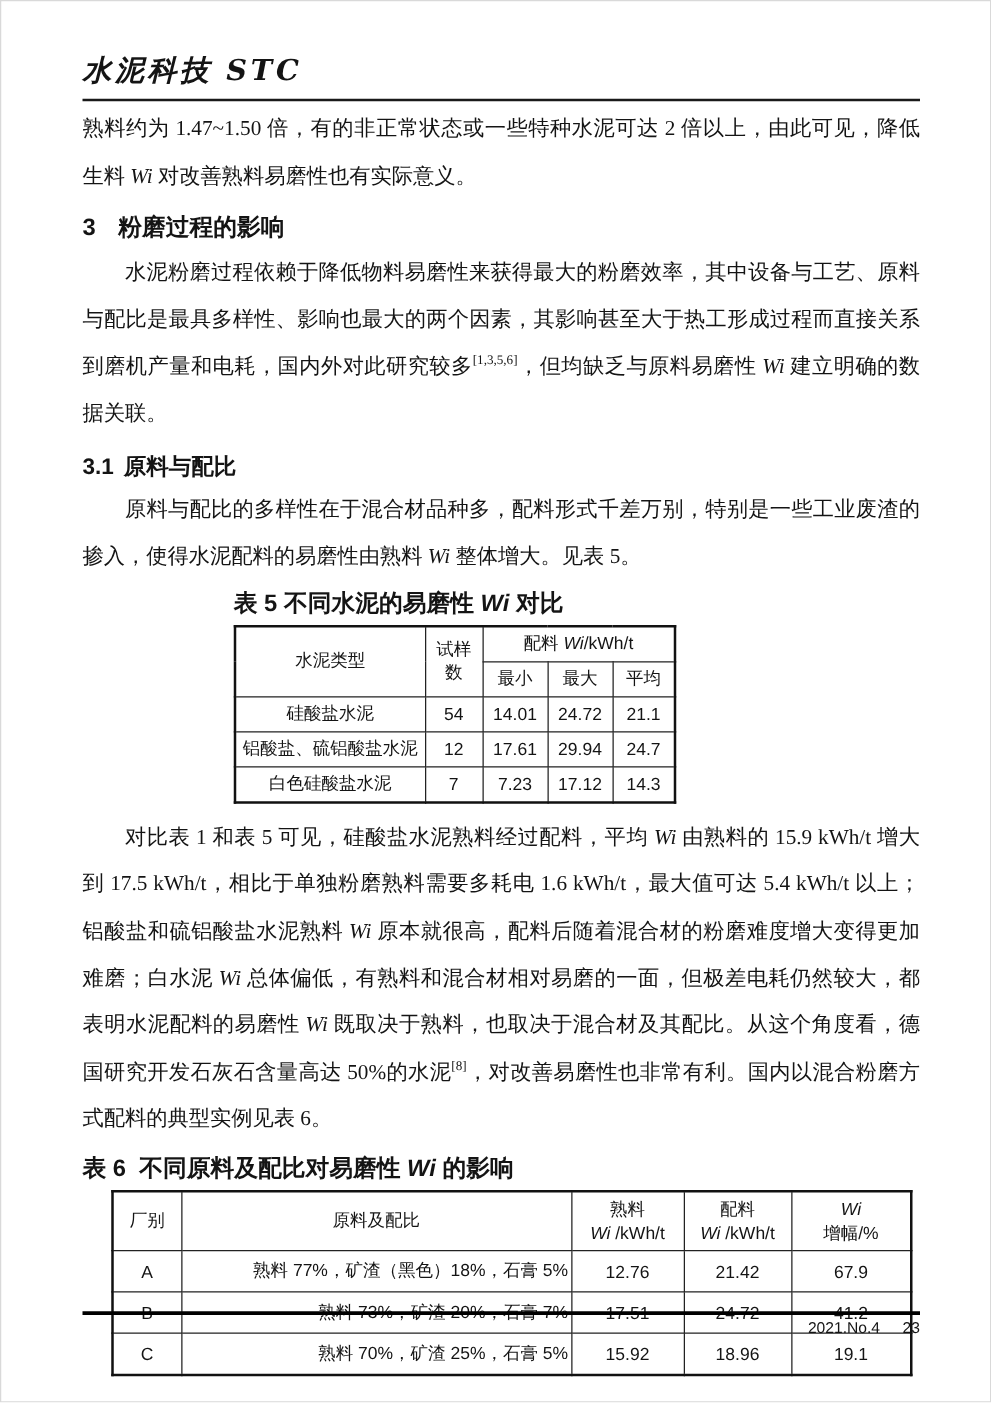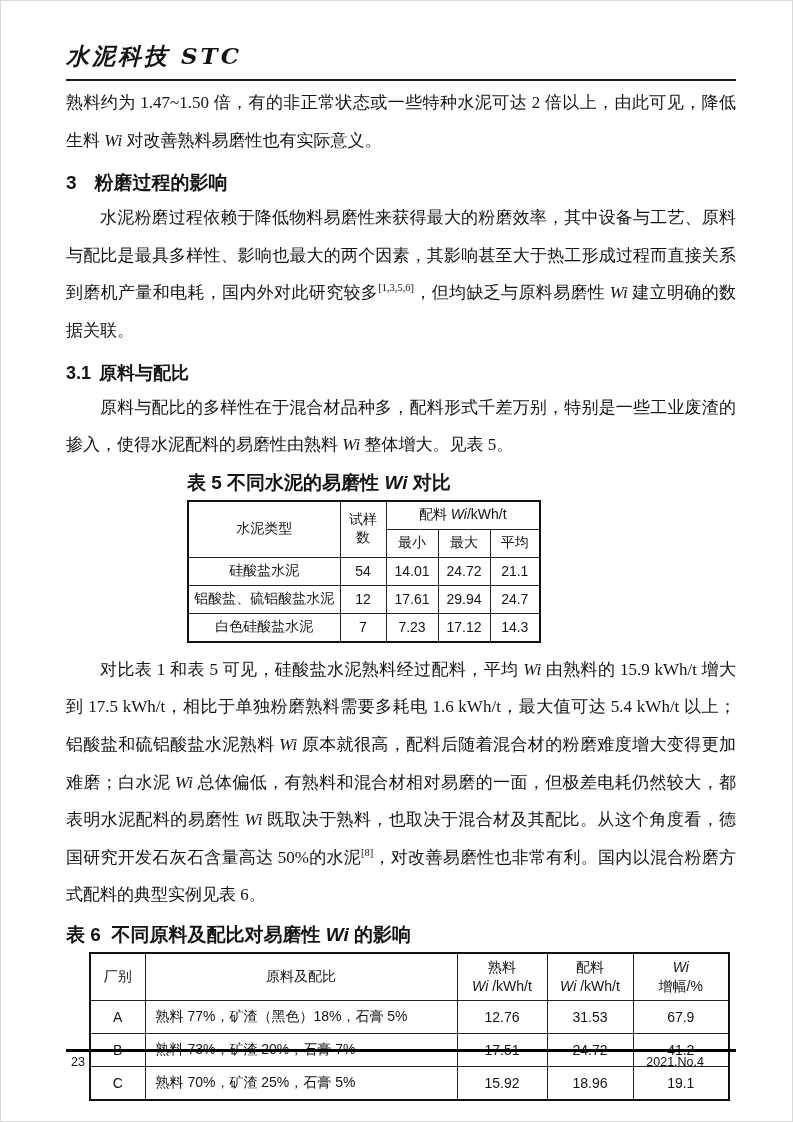--- a/index.html
+++ b/index.html
@@ -67,26 +67,26 @@
     font-size:14px;
     text-align:center;
     border:2.5px solid #111;
   }
   table.tbl td{border:1px solid #222;padding:1px 2px;}
   table.t5{width:352px;}
   table.t5 td{height:25px;}
   table.t6{width:639px;margin-left:23px;}
   table.t6 td{height:30px;}
   table.t6 tr.hdr td{height:44px;line-height:1.35;}
-  table.t6 td.materials{text-align:left;padding-left:10px;}
+  table.t6 td.materials{text-align:right;padding-left:24px;}
   .footer{position:absolute;left:65px;top:1048px;width:670px;}
   .footer-rule{border-top:3px solid #000;}
   .footer-row{position:relative;height:20px;margin-top:3px;
     font-family:"Liberation Sans","DejaVu Sans",sans-serif;font-size:12.5px;}
-  .page-num{position:absolute;left:5px;right:0;text-align:left;}
+  .page-num{position:absolute;left:17px;right:0;text-align:right;}
   .issue{position:absolute;right:32px;top:0;}
 </style>
 </head>
 <body>
 
 <div class="page">
   <div class="content">
 
     <div class="journal-title">水泥科技 STC</div>
     <div class="header-rule"></div>
@@ -165,21 +165,21 @@
         <td>厂别</td>
         <td>原料及配比</td>
         <td><span>熟料</span><br><span class="it">Wi</span><span> /kWh/t</span></td>
         <td><span>配料</span><br><span class="it">Wi</span><span> /kWh/t</span></td>
         <td><span class="it">Wi</span><br><span>增幅/%</span></td>
       </tr>
       <tr>
         <td>A</td>
         <td class="materials">熟料 77%，矿渣（黑色）18%，石膏 5%</td>
         <td>12.76</td>
-        <td>31.53</td>
+        <td>21.42</td>
         <td>67.9</td>
       </tr>
       <tr>
         <td>B</td>
         <td class="materials">熟料 73%，矿渣 20%，石膏 7%</td>
         <td>17.51</td>
         <td>24.72</td>
         <td>41.2</td>
       </tr>
       <tr>

